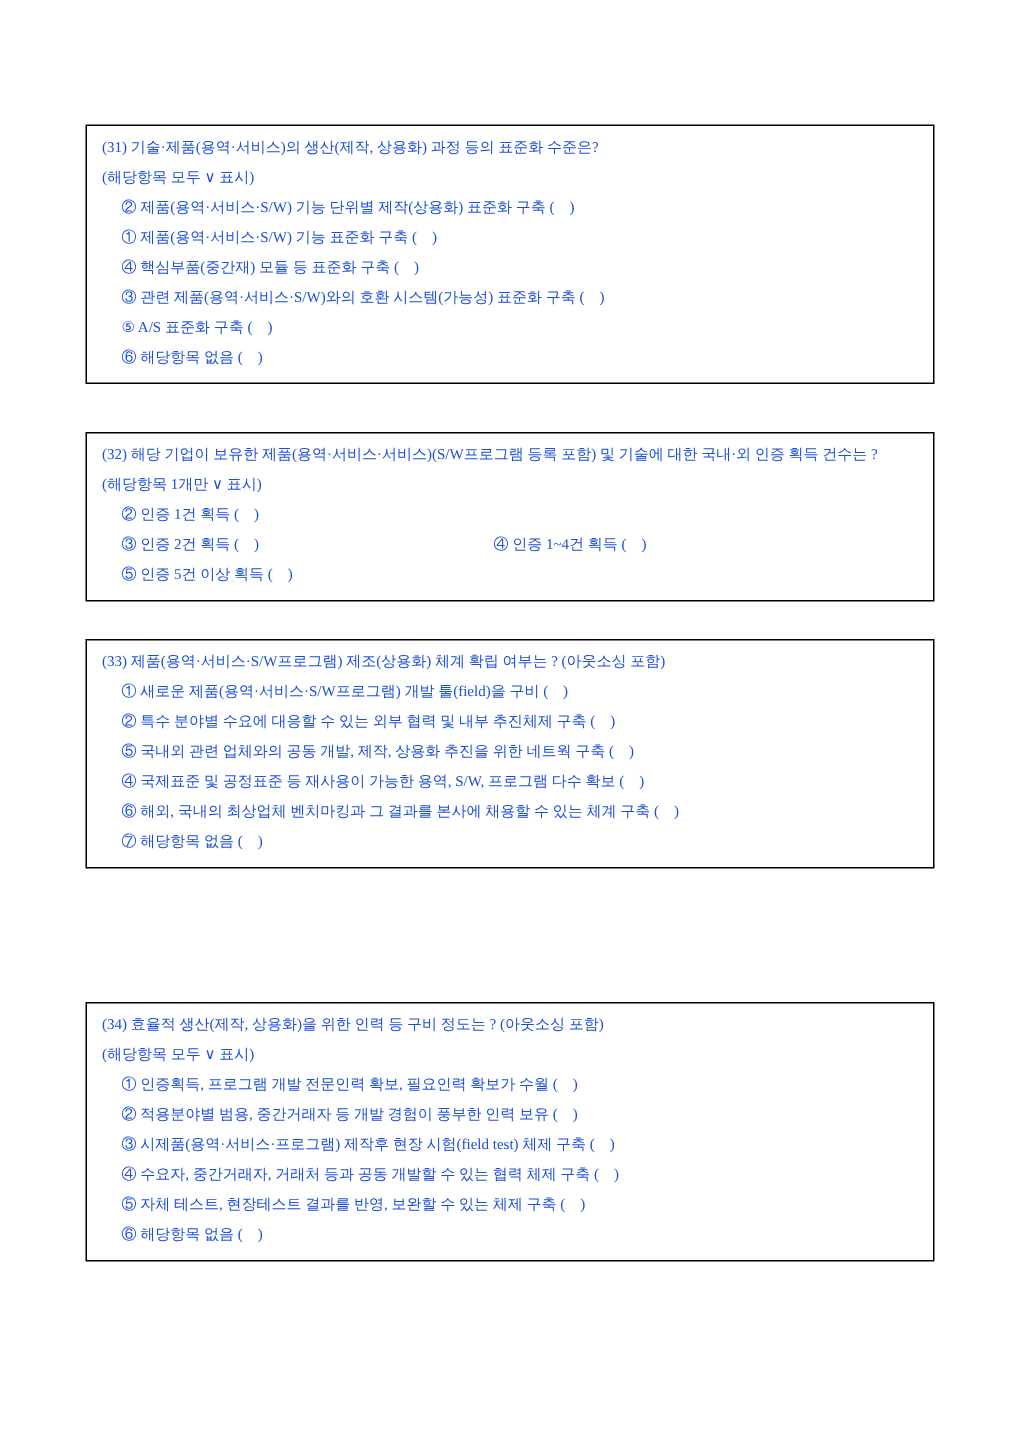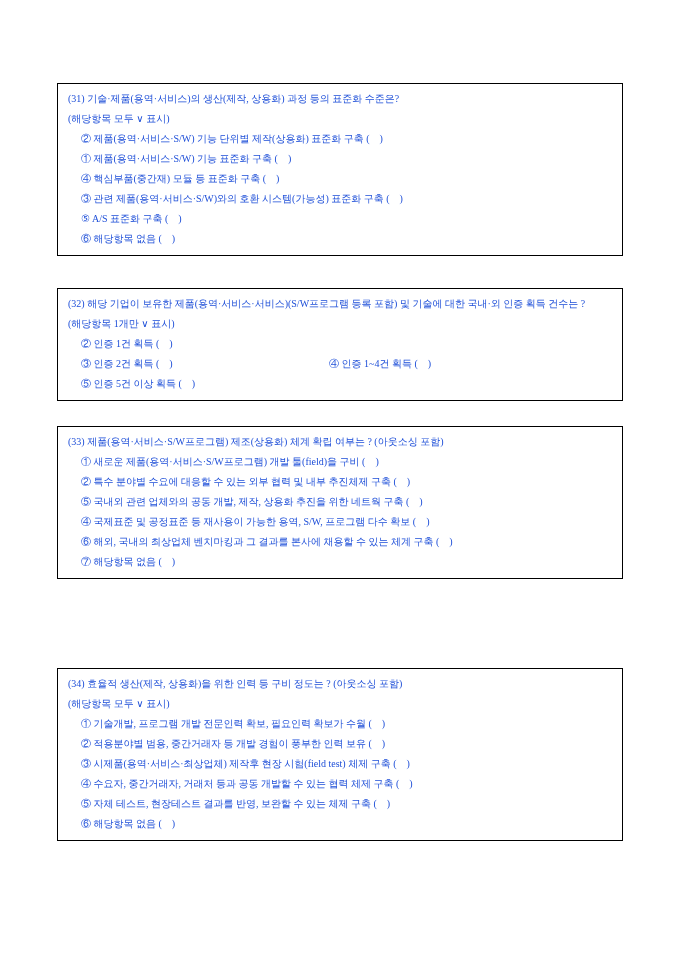--- a/index.html
+++ b/index.html
@@ -97,21 +97,21 @@
     <div class="q-option">② 특수 분야별 수요에 대응할 수 있는 외부 협력 및 내부 추진체제 구축 (    )</div>
     <div class="q-option">⑤ 국내외 관련 업체와의 공동 개발, 제작, 상용화 추진을 위한 네트웍 구축 (    )</div>
     <div class="q-option">④ 국제표준 및 공정표준 등 재사용이 가능한 용역, S/W, 프로그램 다수 확보 (    )</div>
     <div class="q-option">⑥ 해외, 국내의 최상업체 벤치마킹과 그 결과를 본사에 채용할 수 있는 체계 구축 (    )</div>
     <div class="q-option">⑦ 해당항목 없음 (    )</div>
   </div>
 
   <div class="qbox" id="box34">
     <div class="q-title">(34) 효율적 생산(제작, 상용화)을 위한 인력 등 구비 정도는 ? (아웃소싱 포함)</div>
     <div class="q-note">(해당항목 모두 ∨ 표시)</div>
-    <div class="q-option">① 기술개발, 프로그램 개발 전문인력 확보, 필요인력 확보가 수월 (    )</div>
+    <div class="q-option">① 인증획득, 프로그램 개발 전문인력 확보, 필요인력 확보가 수월 (    )</div>
     <div class="q-option">② 적용분야별 범용, 중간거래자 등 개발 경험이 풍부한 인력 보유 (    )</div>
-    <div class="q-option">③ 시제품(용역·서비스·최상업체) 제작후 현장 시험(field test) 체제 구축 (    )</div>
+    <div class="q-option">③ 시제품(용역·서비스·프로그램) 제작후 현장 시험(field test) 체제 구축 (    )</div>
     <div class="q-option">④ 수요자, 중간거래자, 거래처 등과 공동 개발할 수 있는 협력 체제 구축 (    )</div>
     <div class="q-option">⑤ 자체 테스트, 현장테스트 결과를 반영, 보완할 수 있는 체제 구축 (    )</div>
     <div class="q-option">⑥ 해당항목 없음 (    )</div>
   </div>
 
 </div>
 
 </body></html>

